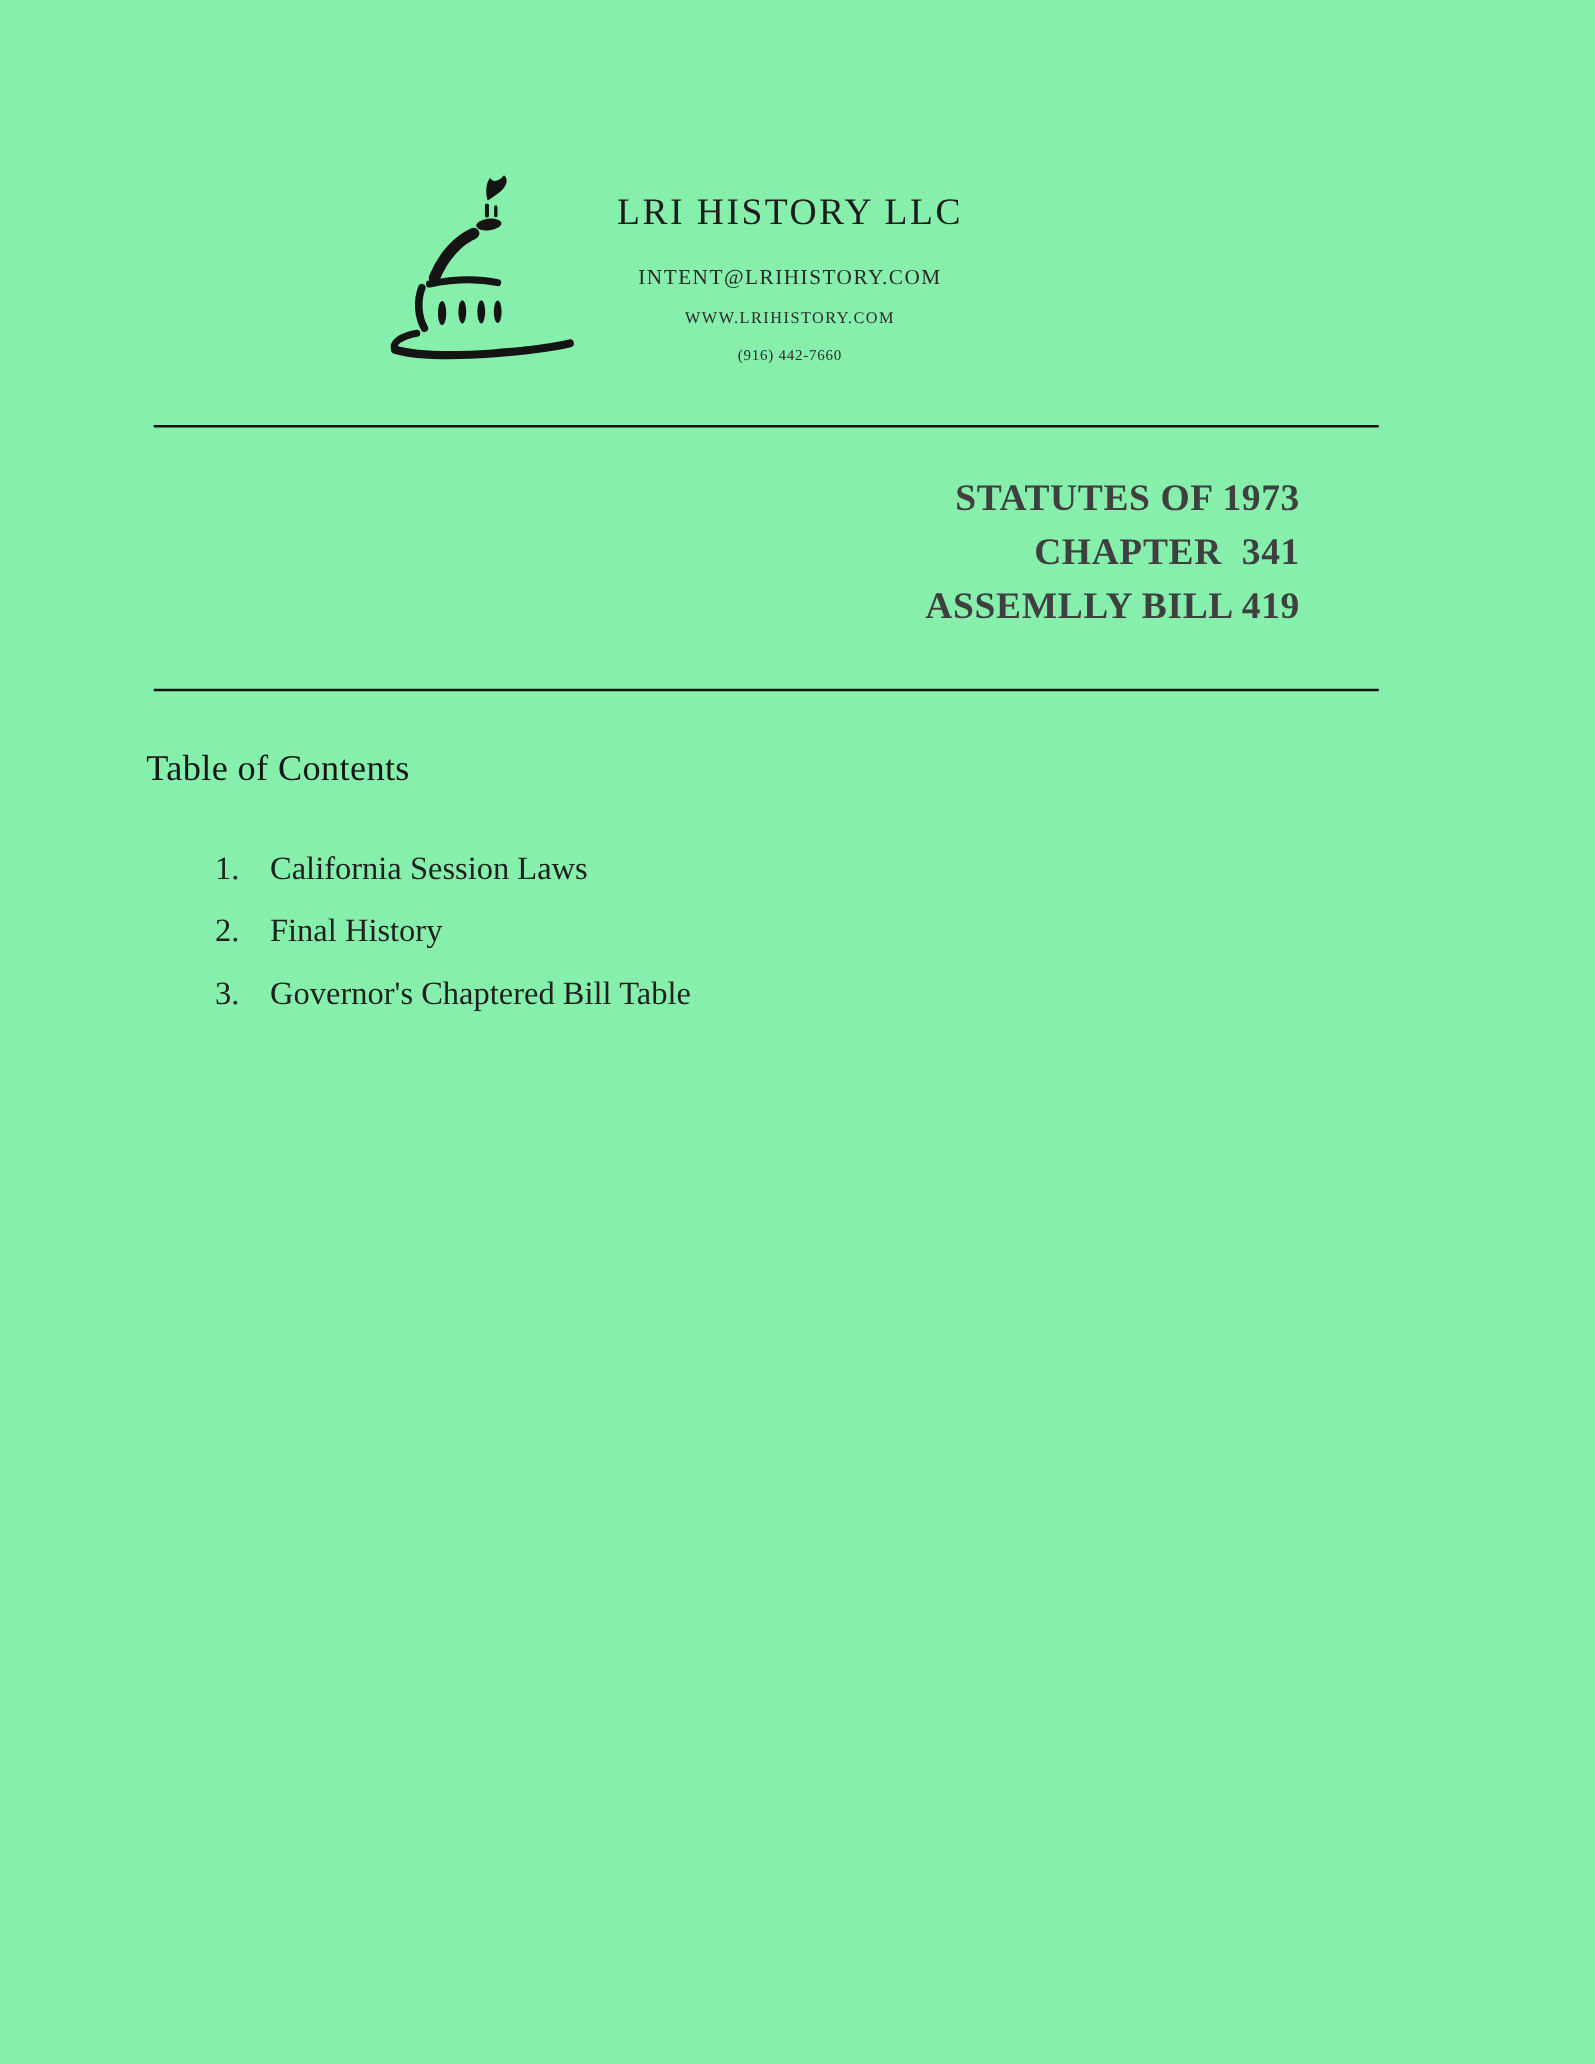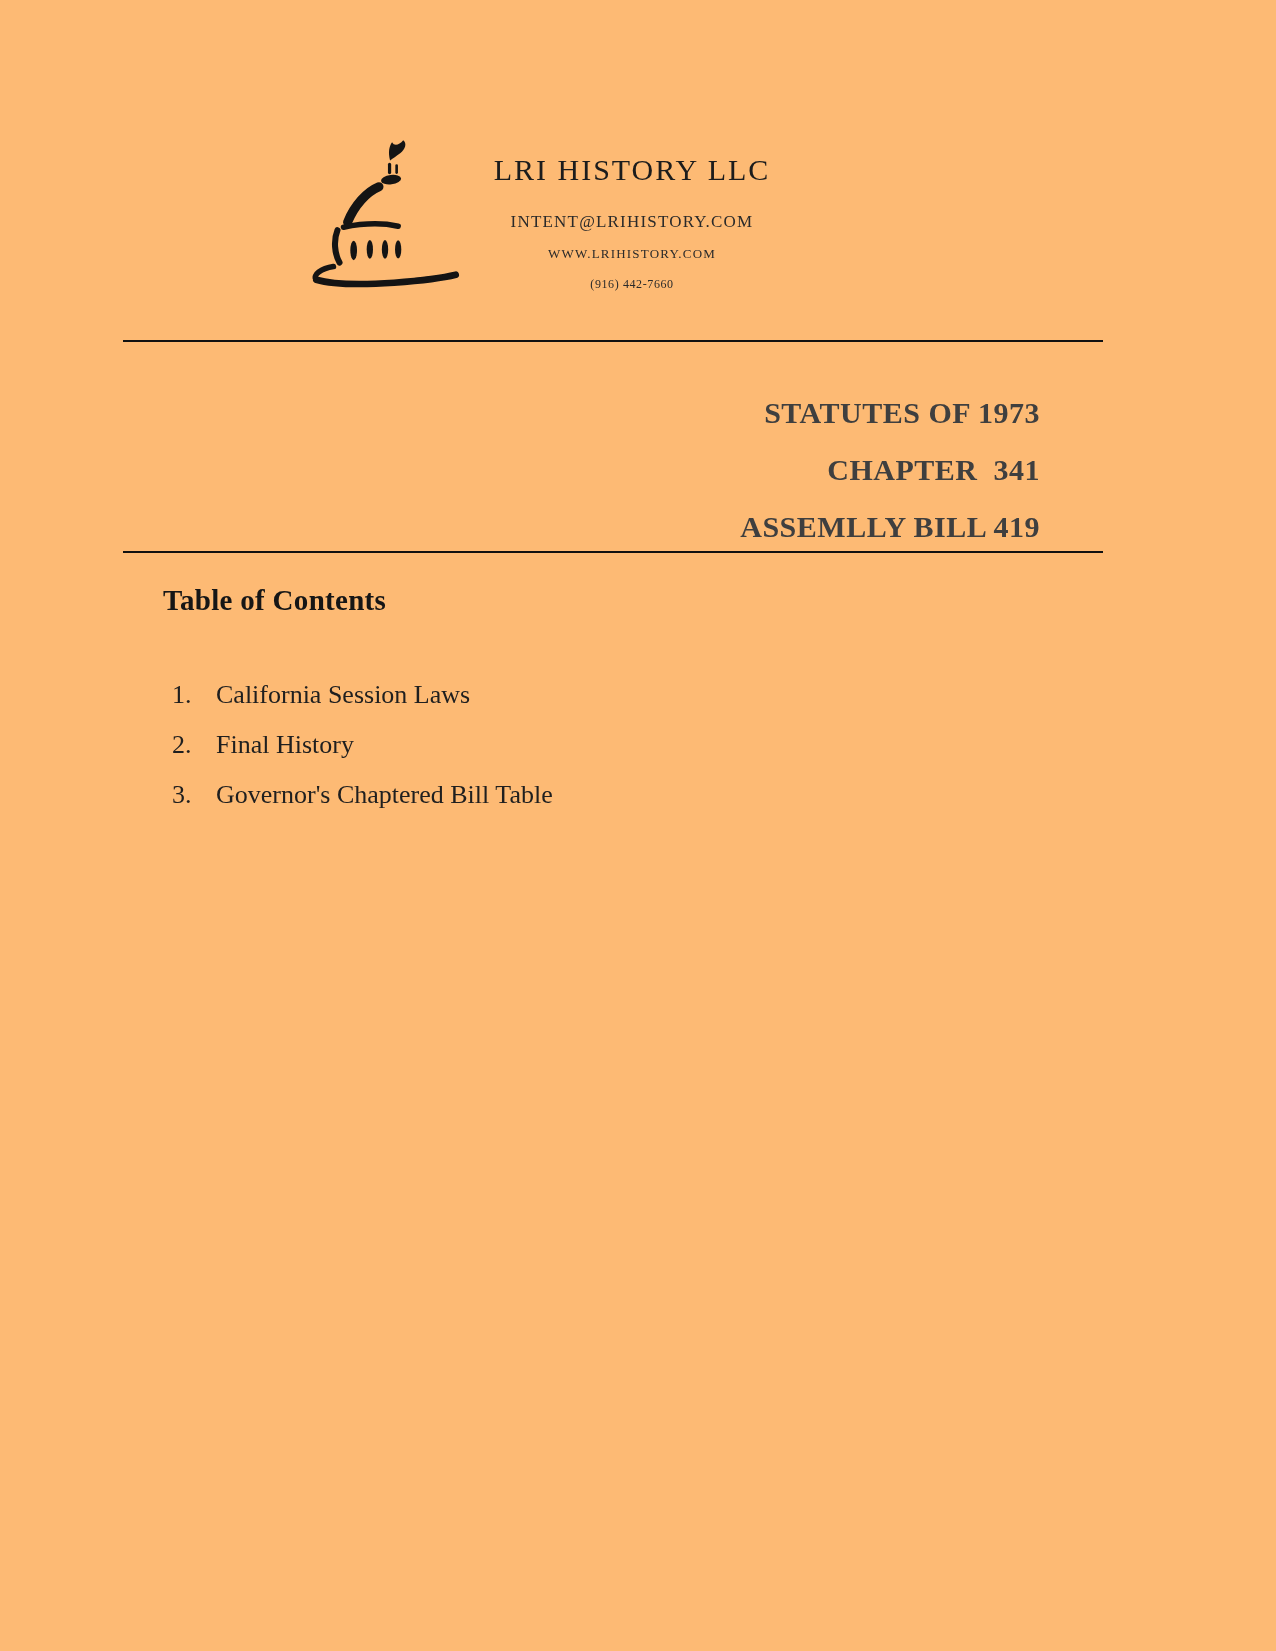--- a/index.html
+++ b/index.html
@@ -1,21 +1,21 @@
 <!DOCTYPE html>
 <html><head>
 <meta charset="utf-8">
 <style>
   * { margin: 0; padding: 0; box-sizing: border-box; }
   html, body { background: #ffffff; }
   .page {
     position: relative;
     width: 1276px;
     height: 1651px;
-    background: #fdba74;
+    background: #86efac;
     font-family: "Liberation Serif", serif;
     color: #1f1f1f;
     overflow: hidden;
   }
   .logo-wrap {
     position: absolute;
     left: 293px; top: 125px;
     width: 182px; height: 172px;
   }
   .hdr-line { position: absolute; left: 382px; width: 500px; text-align: center; white-space: pre; }
@@ -36,30 +36,29 @@
     position: absolute;
     top: 377px;
     right: 236px;
     text-align: right;
     font-weight: bold;
     font-size: 30px;
     line-height: 43px;
     color: #3f3f3f;
     letter-spacing: 0.5px;
   }
-  .ref-line { white-space: pre; margin-top: 14px; }
+  .ref-line { white-space: pre; }
 
   .toc-heading {
     position: absolute;
-    left: 117px; top: 585px;
+    left: 117px; top: 600px;
     font-size: 29px; line-height: 31px;
-    font-weight: bold;
+    font-weight: normal;
     color: #161616;
     letter-spacing: 0.3px;
-    margin-left: 46px;
   }
   .toc-item {
     position: absolute;
     left: 146px;
     font-size: 26px;
     line-height: 26px;
     color: #1f1f1f;
     white-space: pre;
   }
   .toc-item .toc-num { display: inline-block; width: 36px; }

